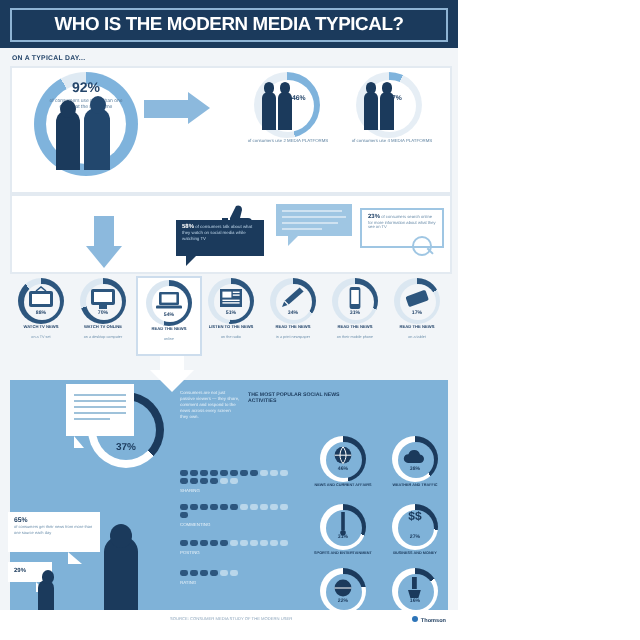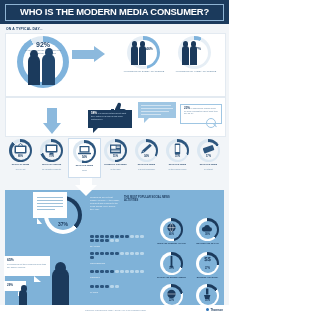--- a/index.html
+++ b/index.html
@@ -147,21 +147,21 @@
   .logo{position:absolute;right:6px;top:308px;font-size:2.8px;font-weight:bold;color:#1b3a5c;}
   .logo .dot{display:inline-block;width:3px;height:3px;border-radius:50%;background:#2d74b8;margin-right:1px;vertical-align:-0.3px;}
 </style>
 </head>
 <body>
 
 <div class="page">
 
   <div class="header">
     <div class="bar"></div>
-    <h1>WHO IS THE MODERN MEDIA CONSUMER?</h1>
+    <h1>WHO IS THE MODERN MEDIA TYPICAL?</h1>
   </div>
 
   <div class="typical">ON A TYPICAL DAY...</div>
 
   <div class="topcard"></div>
 
   <div class="bigdonut">
       <div class="hole"></div>
     </div>
   <div class="bigpct">92%</div>

